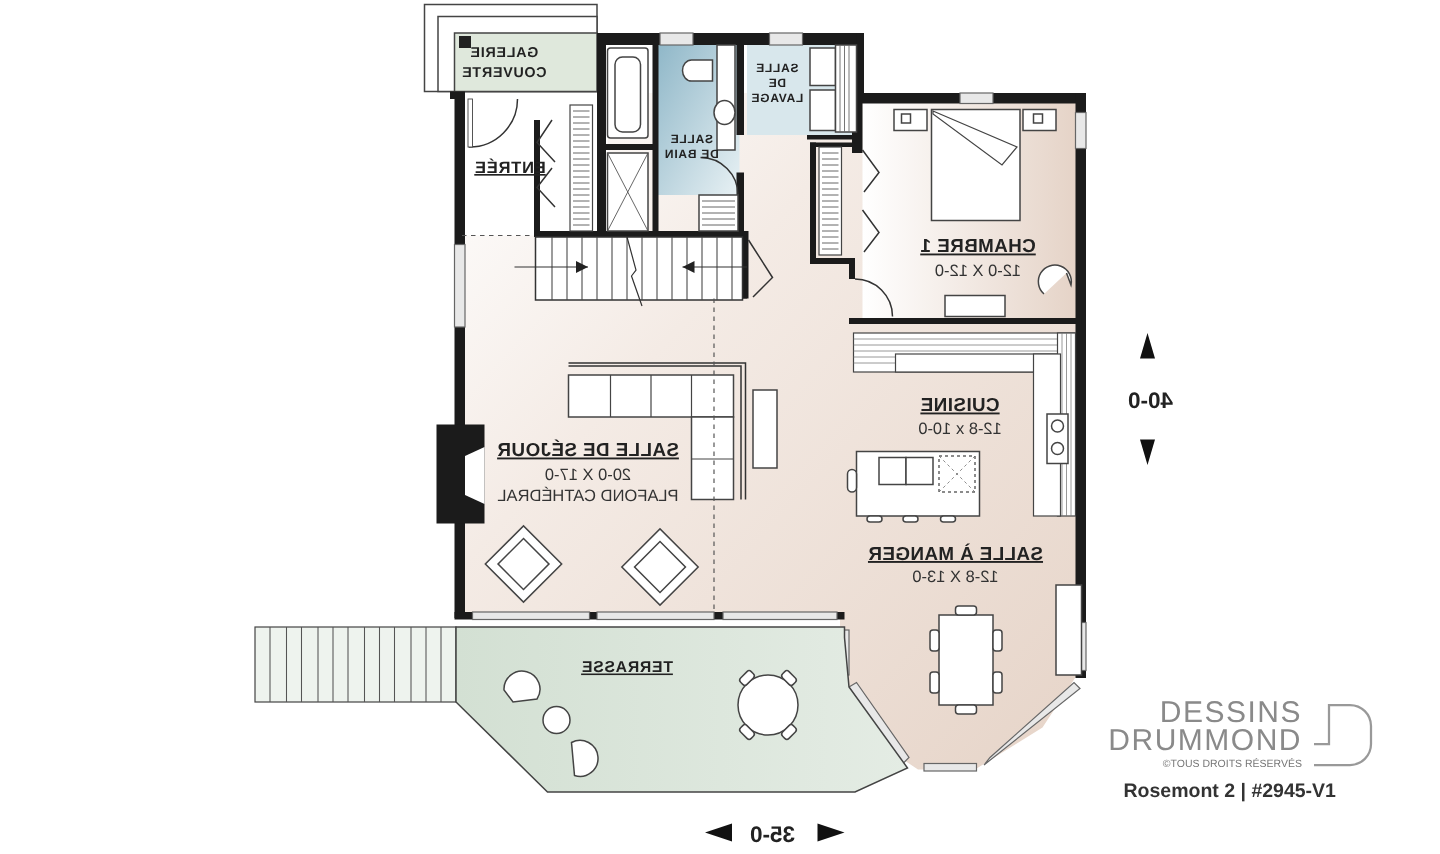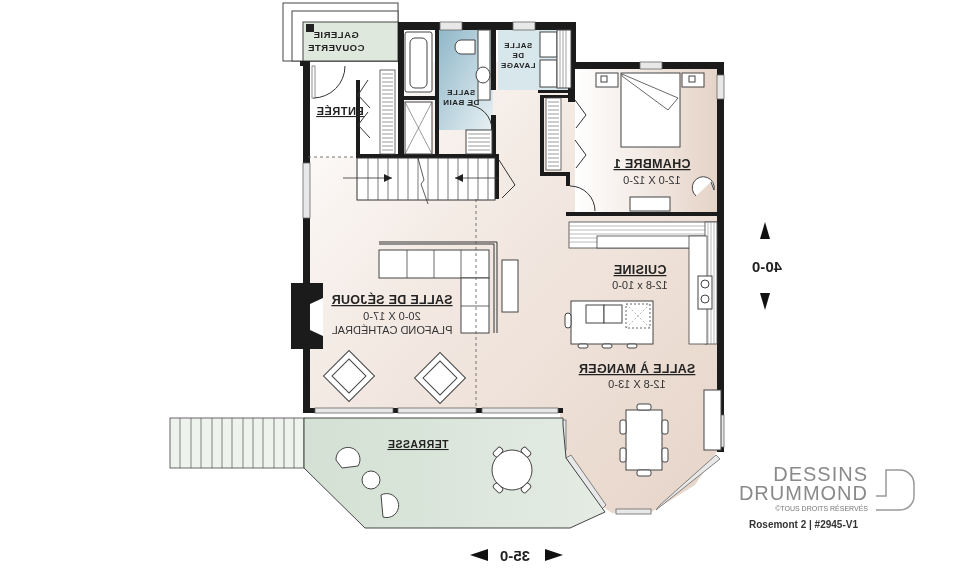--- a/index.html
+++ b/index.html
@@ -5,21 +5,21 @@
     html, body { margin: 0; padding: 0; background: #ffffff; }
     body { width: 960px; height: 569px; position: relative; overflow: hidden; font-family: "Liberation Sans", sans-serif; }
     svg { position: absolute; left: 0; top: 0; }
     .lbl { font-family: "Liberation Sans", sans-serif; fill: #222; }
     .room-title { font-weight: bold; font-size: 12.5px; text-decoration: underline; letter-spacing: 0.3px; }
     .room-dim { font-size: 11px; fill: #333; }
     .small-title { font-weight: bold; font-size: 9.5px; letter-spacing: 0.5px; }
     .overall-dim { font-weight: bold; font-size: 15px; fill: #222; }
     .brand-a { font-size: 20px; fill: #8a8a8a; letter-spacing: 1px; }
     .brand-b { font-size: 7px; fill: #777; }
-    .model-label { position: absolute; left: 749px; top: 519px; font-family: "Liberation Sans", sans-serif; font-weight: bold; font-size: 10px; color: #333; }
+    .model-label { position: absolute; left: 749px; top: 519px; font-family: "Liberation Sans", sans-serif; font-weight: bold; font-size: 13px; color: #333; }
     .wall { fill: #1b1b1b; }
     .thin { fill: none; stroke: #333; stroke-width: 1; }
     .furn { fill: #fff; stroke: #444; stroke-width: 1; }
     .win { fill: #e8e8e8; stroke: #666; stroke-width: 0.8; }
   </style>
 </head>
 <body>
 
 <svg width="960" height="569" viewBox="0 0 960 569">
   <defs>

